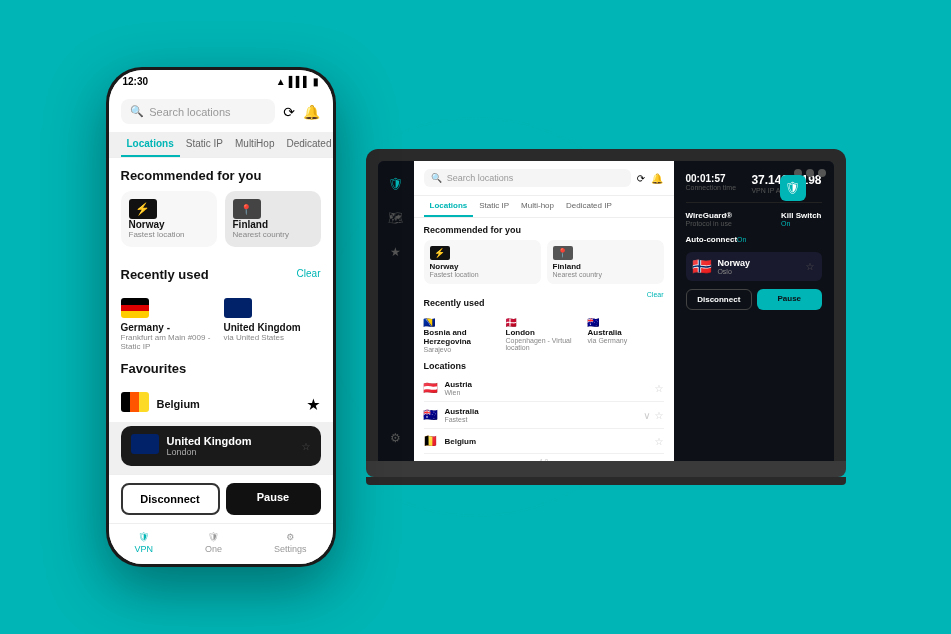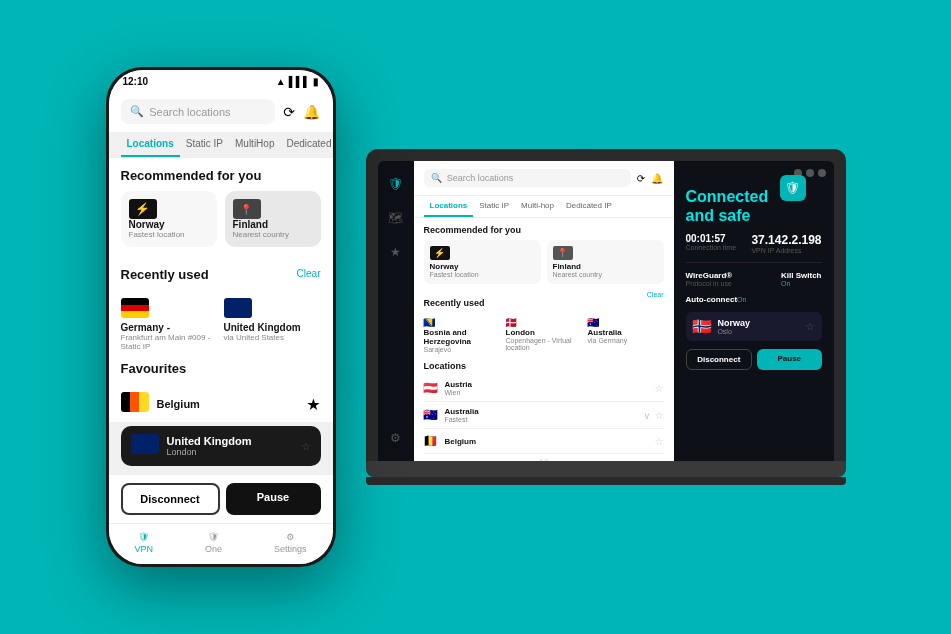--- a/index.html
+++ b/index.html
@@ -612,21 +612,21 @@
 
 <div class="bg-circle" style="width:400px;height:400px;top:50%;left:50%;transform:translate(-50%,-50%);opacity:0.3;"></div>
 <div class="bg-circle" style="width:300px;height:300px;top:50%;left:50%;transform:translate(-50%,-50%);opacity:0.25;"></div>
 
 <div class="scene">
 
   <div class="phone">
     <div class="phone-inner">
 
       <div class="phone-status-bar">
-        <span>12:10</span>
+        <span>12:30</span>
         <div class="phone-status-icons">
           <span>▲</span>
           <span>▌▌▌</span>
           <span>▮</span>
         </div>
       </div>
 
       <div class="phone-search-bar">
         <div class="phone-search-input">
           <span>🔍</span>
@@ -837,26 +837,20 @@
           <div class="window-controls">
             <div class="win-ctrl"></div>
             <div class="win-ctrl"></div>
             <div class="win-ctrl"></div>
           </div>
 
           <div class="connected-icon-wrapper">
             <span>🛡</span>
           </div>
 
-          <div>
-            <div class="connected-title">
-              <span>Connected</span><br>
-              <span>and safe</span>
-            </div>
-          </div>
 
           <div class="stats-grid">
             <div class="stat-item">
               <div class="stat-value">00:01:57</div>
               <div class="stat-label">Connection time</div>
             </div>
             <div class="stat-item">
               <div class="stat-value" style="font-size:12px;">37.142.2.198</div>
               <div class="stat-label">VPN IP Address</div>
             </div>

